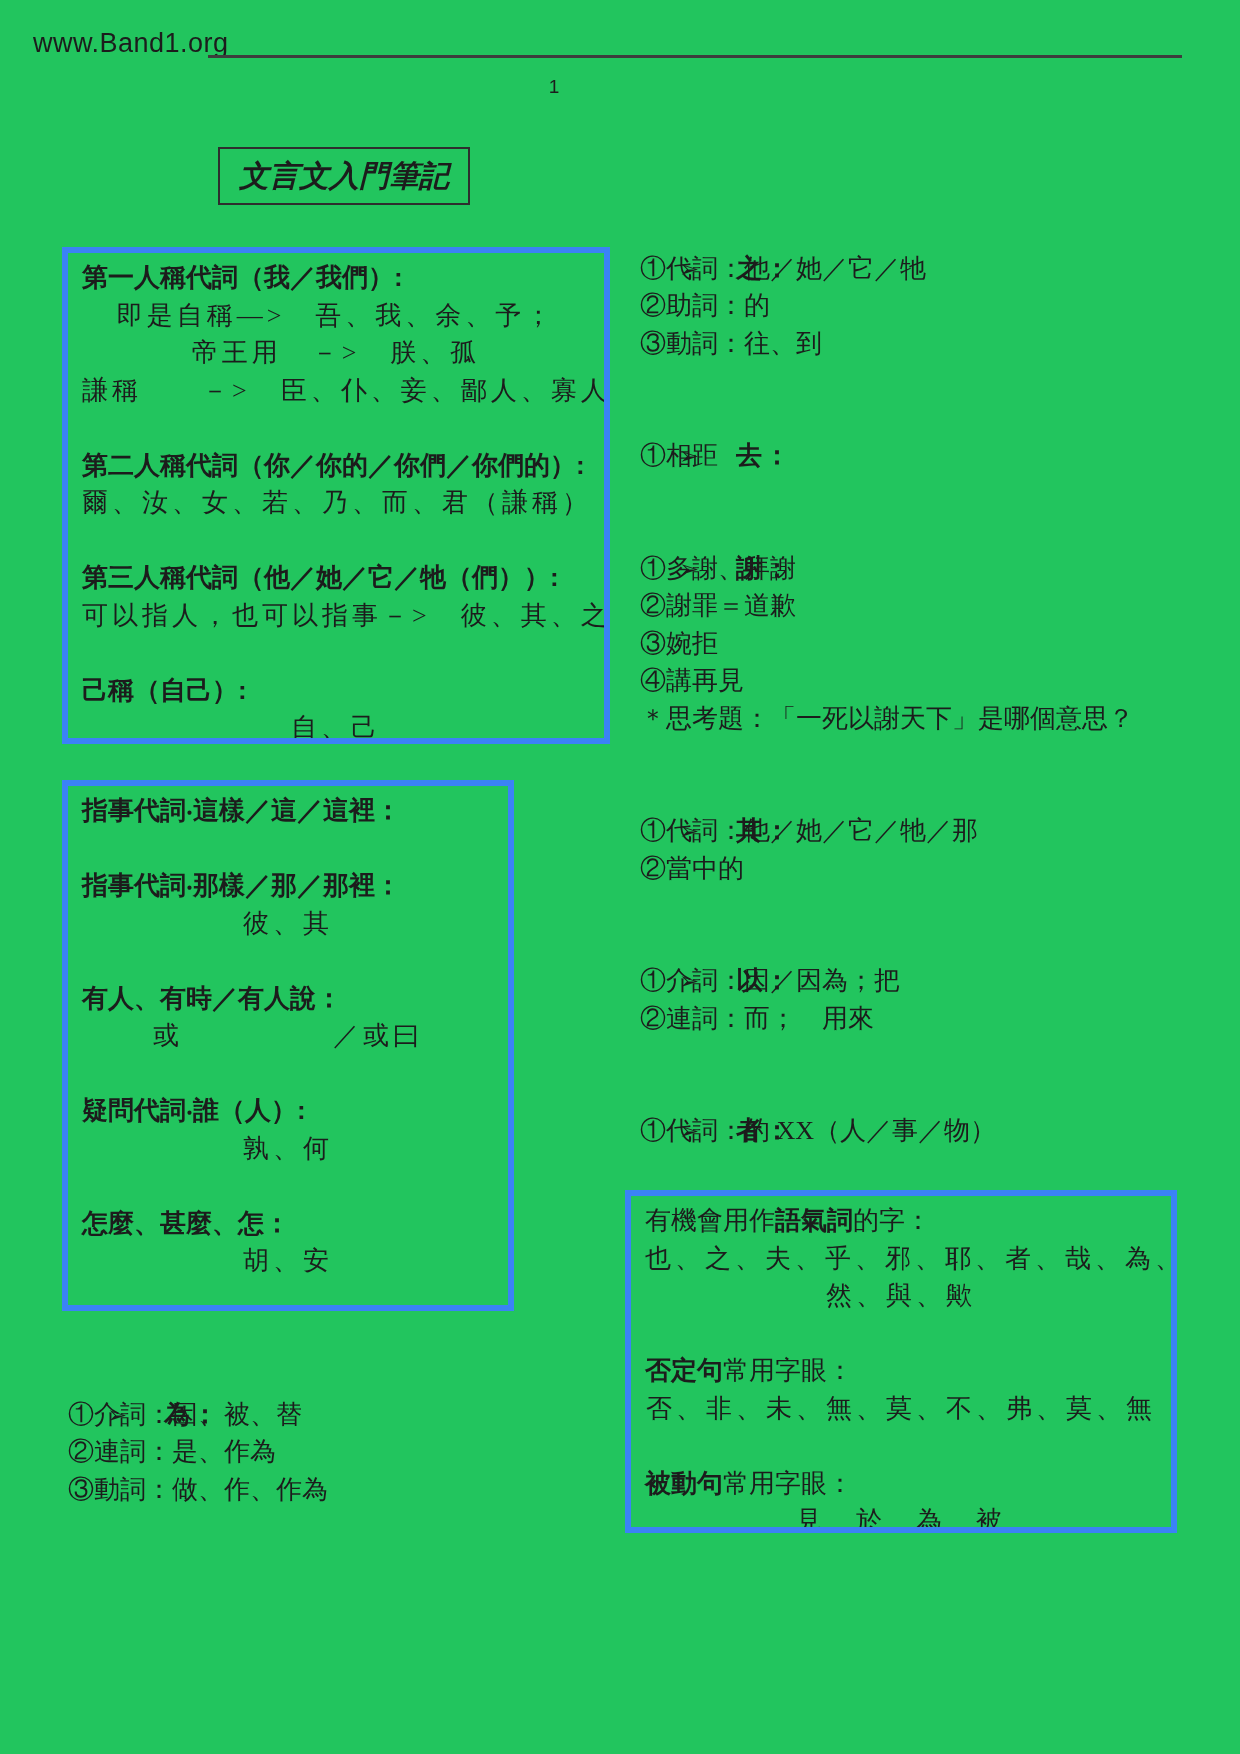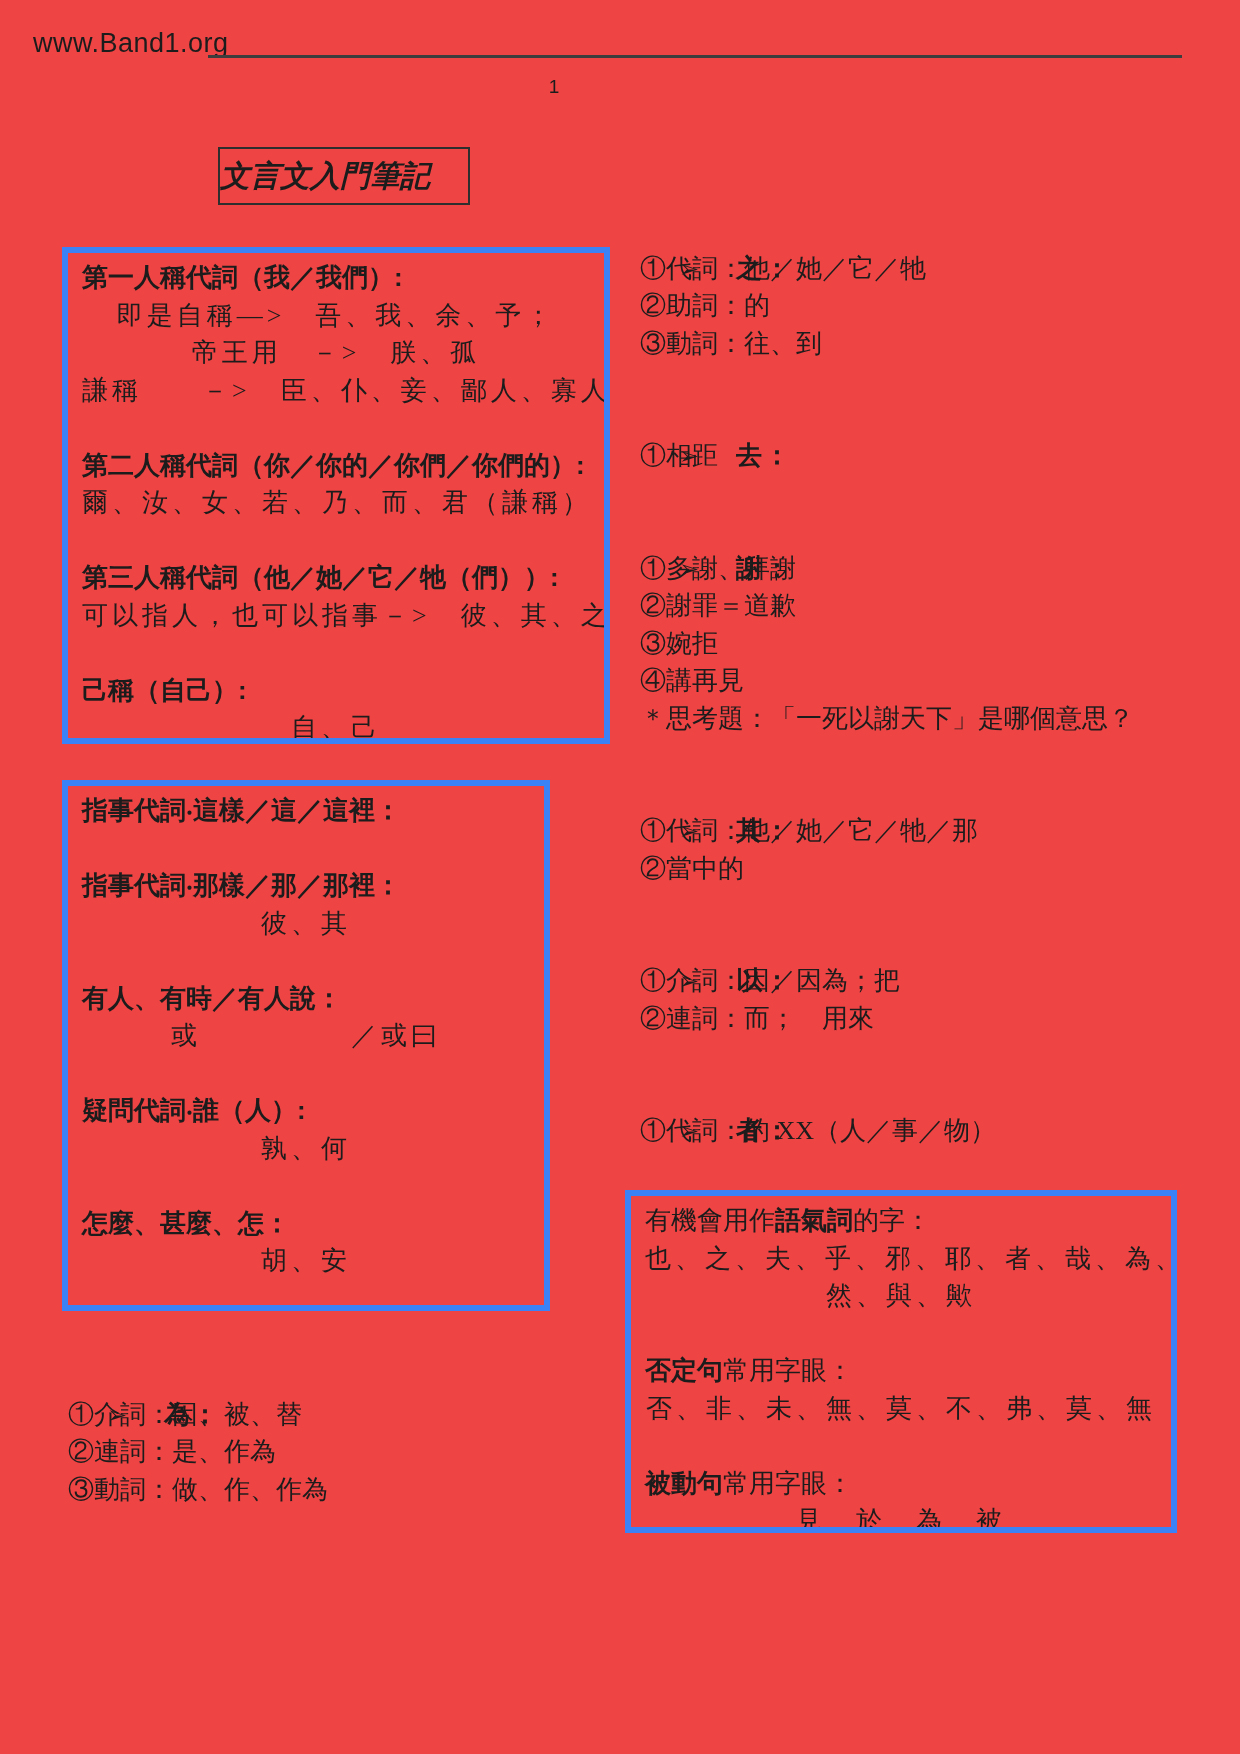--- a/index.html
+++ b/index.html
@@ -1,19 +1,19 @@
 <!DOCTYPE html>
 <html><head>
 <meta charset="utf-8">
 <style>
   html,body{margin:0;padding:0;background:#e8e8e8;}
   .page{
     position:relative;
     width:1240px;height:1754px;
-    background:#ef4444;
+    background:#22c55e;
     font-family:"Liberation Serif", serif;
     color:#1c1c1c;
     overflow:hidden;
   }
   .site{
     position:absolute;left:33px;top:28px;
     font-family:"Liberation Sans", sans-serif;
     font-size:27px;letter-spacing:0.5px;
   }
   .rule{
@@ -21,30 +21,30 @@
     background:#3d3d3d;
   }
   .pageno{
     position:absolute;left:524px;top:76px;width:60px;
     text-align:center;font-size:19px;
     font-family:"Liberation Sans", sans-serif;
   }
   .titlebox{
     position:absolute;left:218px;top:147px;width:252px;height:58px;
     border:2px solid #2e2e2e;box-sizing:border-box;
-    display:flex;align-items:center;
+    display:flex;align-items:center;justify-content:center;
     font-family:"Liberation Sans", sans-serif;
     font-weight:bold;font-style:italic;font-size:30px;
   }
   .box{
     position:absolute;border:6px solid #3b82f6;box-sizing:border-box;
     padding:6px 14px 0 14px;overflow:hidden;
   }
   #pronoun-box{left:62px;top:247px;width:548px;height:497px;}
-  #demonstrative-box{left:62px;top:780px;width:488px;height:531px;}
+  #demonstrative-box{left:62px;top:780px;width:452px;height:531px;}
   #usage-box{left:625px;top:1190px;width:552px;height:343px;}
   .line{
     height:37.5px;line-height:37.5px;font-size:26px;
     white-space:pre;
   }
   .heading{
     font-family:"Liberation Sans", sans-serif;
     font-weight:bold;
   }
   .kai{letter-spacing:4px;text-align:center;}

